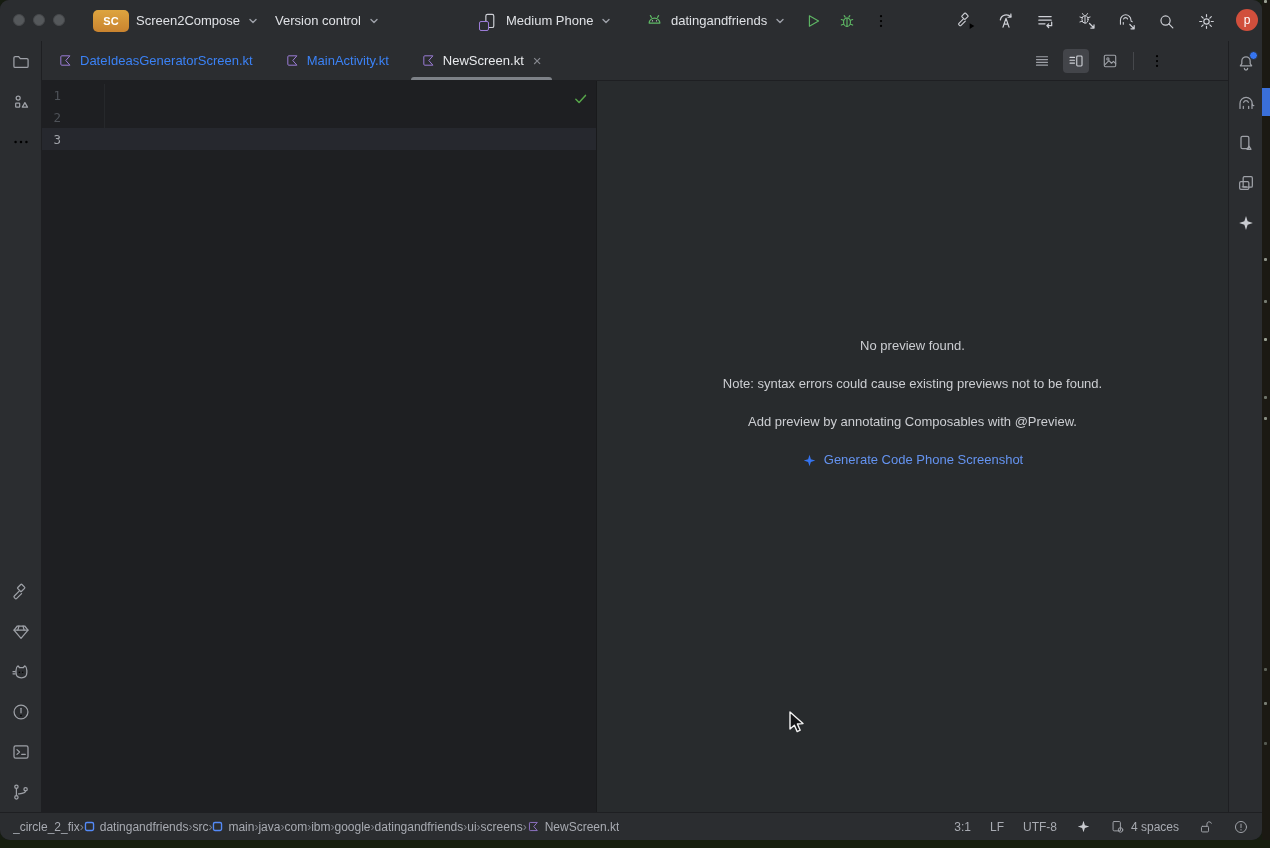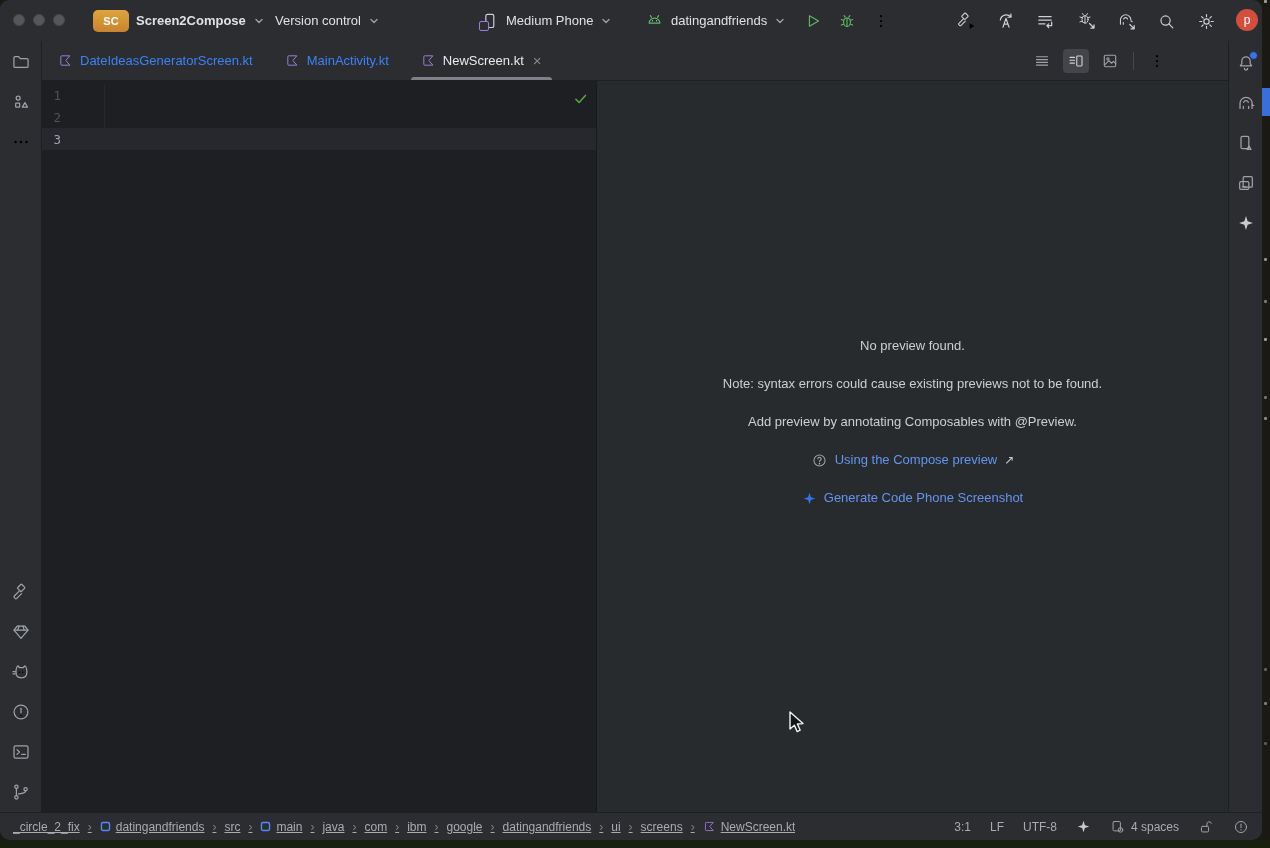--- a/index.html
+++ b/index.html
@@ -21,21 +21,21 @@
     background:#1e1f22;border-radius:9px 9px 10px 10px;overflow:hidden;
   }
 
   
   .titlebar{position:absolute;left:0;top:0;right:0;height:41px;background:#2b2d30;border-bottom:1px solid #1e1f22;}
   .traffic{position:absolute;left:13px;top:14px;display:flex;gap:8px;}
   .traffic span{width:12px;height:12px;border-radius:50%;background:#55585b;border:1px solid #47494c;box-sizing:border-box;}
   .tb-group{position:absolute;top:0;height:41px;display:flex;align-items:center;gap:7px;color:#dfe1e5;font-size:13px;cursor:default;white-space:nowrap;}
   .badge-sc{width:36px;height:22px;border-radius:5px;background:linear-gradient(180deg,#dda43f,#c9832f);
     color:#fff;font-size:11px;font-weight:bold;display:flex;align-items:center;justify-content:center;letter-spacing:.2px;}
-  .proj-name{font-weight:bold;}
+  .proj-name{font-weight:normal;}
   .chev{width:12px;height:12px;stroke:#9da0a8;fill:none;stroke-width:1.4;stroke-linecap:round;stroke-linejoin:round;}
   .tb-btn{position:absolute;top:8px;width:26px;height:26px;display:flex;align-items:center;justify-content:center;border-radius:4px;}
   .icon{fill:none;stroke:#ced0d6;stroke-width:1.5;stroke-linecap:round;stroke-linejoin:round;}
   .icon.dim{stroke:#9ea1a7;}
   .icon.green{stroke:#5fb865;}
   .avatar{position:absolute;left:1236px;top:9px;width:22px;height:22px;border-radius:50%;background:#d14f3c;
     color:#fff;font-size:12px;display:flex;align-items:center;justify-content:center;}
 
   
   .main-row{position:absolute;left:0;top:41px;right:0;bottom:28px;display:flex;}
@@ -76,21 +76,21 @@
   .preview{flex:1;background:#282b2d;border-left:1px solid #191a1c;position:relative;font-size:13px;color:#ccced2;}
   .pv-block{position:absolute;left:0;right:0;top:255px;text-align:center;}
   .pv-line{line-height:20px;margin-bottom:18px;}
   .pv-link-row{display:flex;align-items:center;justify-content:center;gap:7px;margin-bottom:18px;line-height:20px;}
   .pv-link{color:#6493f0;}
   .ext-arrow{color:#c8cacd;font-size:12px;}
 
   
   .statusbar{position:absolute;left:0;bottom:0;right:0;height:28px;background:#2b2d30;border-top:1px solid #1e1f22;
     display:flex;align-items:center;padding:0 13px;box-sizing:border-box;font-size:12px;color:#a8abb2;}
-  .crumbs{display:flex;align-items:flex-end;gap:8px;white-space:nowrap;overflow:hidden;text-decoration:underline;}
+  .crumbs{display:flex;align-items:flex-end;white-space:nowrap;overflow:hidden;}
   .crumb{display:flex;align-items:center;gap:5px;}
   .crumb-sep{color:#7b7e85;font-size:12px;}
   .sb-right{margin-left:auto;display:flex;align-items:center;gap:19px;}
   .sb-item{display:flex;align-items:center;gap:5px;}
   .msq{width:11px;height:11px;stroke:#548af7;fill:none;stroke-width:1.5;}
 
   .cursor{position:absolute;left:786px;top:710px;z-index:50;pointer-events:none;}
 </style>
 </head>
 <body>
@@ -479,27 +479,20 @@
               </svg>
           </div>
         </div>
 
         <div class="preview">
           <div class="pv-block">
             <div class="pv-line">No preview found.</div>
             <div class="pv-line">Note: syntax errors could cause existing previews not to be found.</div>
             <div class="pv-line">Add preview by annotating Composables with @Preview.</div>
             <div class="pv-link-row">
-              <svg class="icon dim" width="17" height="17" viewBox="0 0 24 24">
-                  <use href="#i-help"></use>
-                </svg>
-              <span class="pv-link">Using the Compose preview</span>
-              <span class="ext-arrow">↗</span>
-            </div>
-            <div class="pv-link-row">
               <svg width="15" height="15" viewBox="0 0 24 24" style="color:#3574f0">
                   <use href="#i-spark"></use>
                 </svg>
               <span class="pv-link">Generate Code Phone Screenshot</span>
             </div>
           </div>
         </div>
       </div>
     </div>
 

